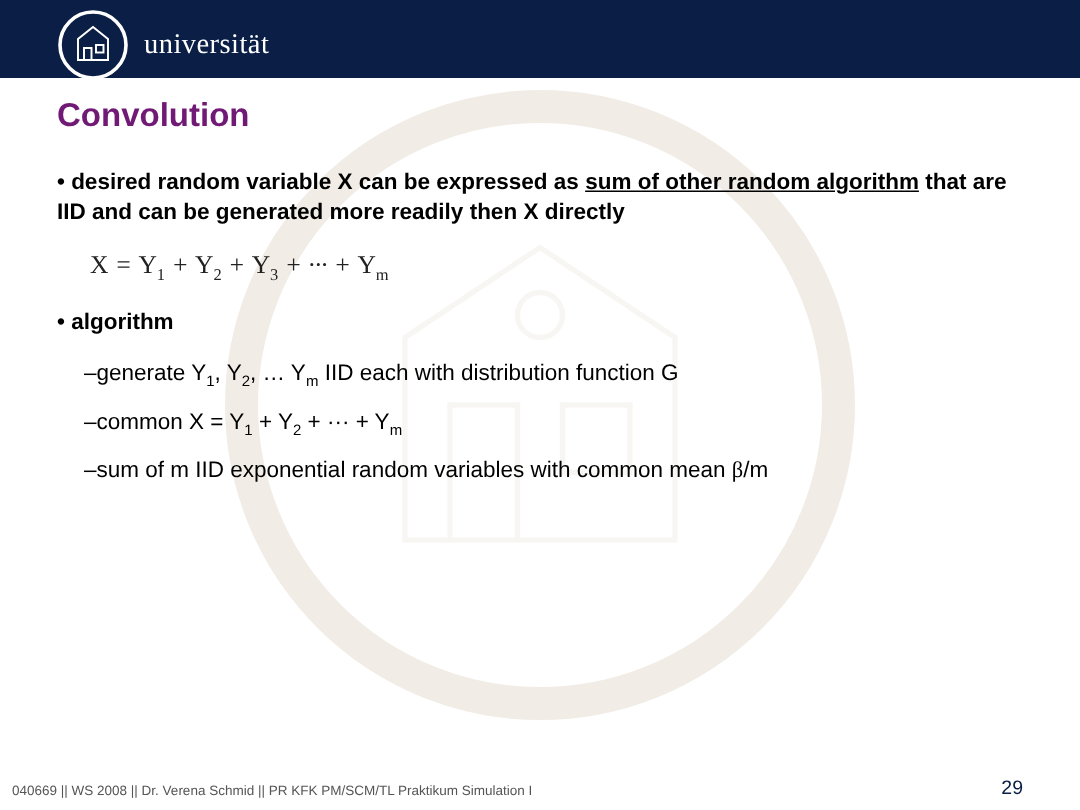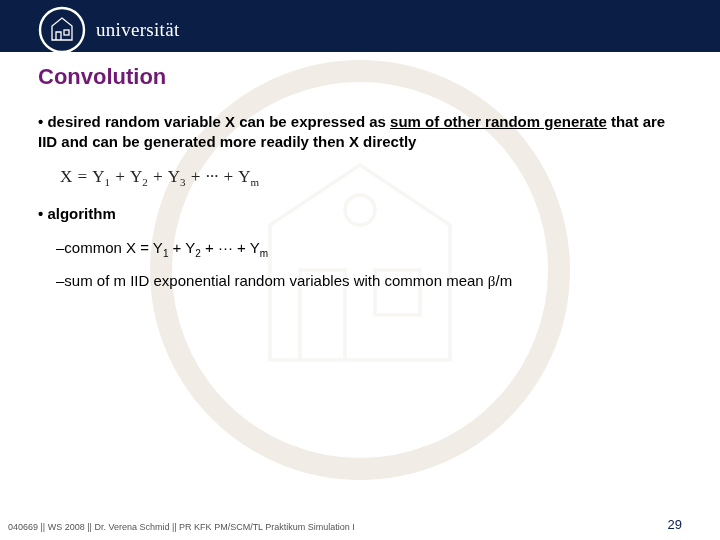--- a/index.html
+++ b/index.html
@@ -130,29 +130,32 @@
     <div class="uni-text">
       <div>universität</div>
     </div>
   </div>
 </div>
 
 <div class="content">
   <div class="title">Convolution</div>
 
   <div class="bl bold">
-    <span>• desired random variable X can be expressed as </span><span class="underline">sum of other random generate</span><span> that are IID and can be generated more readily then X directly</span>
+    <span>• desired random variable X can be expressed as </span><span class="underline">sum of other random algorithm</span><span> that are IID and can be generated more readily then X directly</span>
   </div>
 
   <div class="formula-img">
     <span class="plain">X</span> = <span class="plain">Y</span><sub>1</sub> + <span class="plain">Y</span><sub>2</sub> + <span class="plain">Y</span><sub>3</sub> + ··· + <span class="plain">Y</span><sub>m</sub>
   </div>
 
   <div class="bl bold">• algorithm</div>
 
+  <div class="sub">
+    <span>–generate Y</span><span class="subsc">1</span><span>, Y</span><span class="subsc">2</span><span>, … Y</span><span class="subsc">m</span><span> IID each with distribution function G</span>
+  </div>
 
   <div class="sub">
     <span>–common X = Y</span><span class="subsc">1</span><span> + Y</span><span class="subsc">2</span><span> + ··· + Y</span><span class="subsc">m</span>
   </div>
 
 
   <div class="sub">
     <span>–sum of m IID exponential random variables with common mean  </span><span style="font-family:'Times New Roman',serif">β</span><span>/m</span>
   </div>
 </div>

